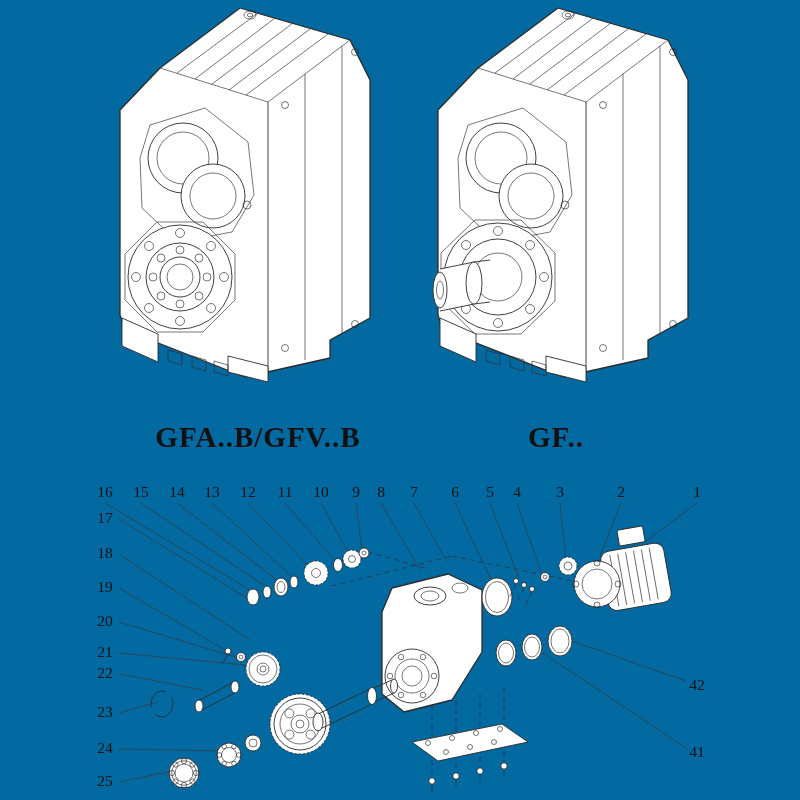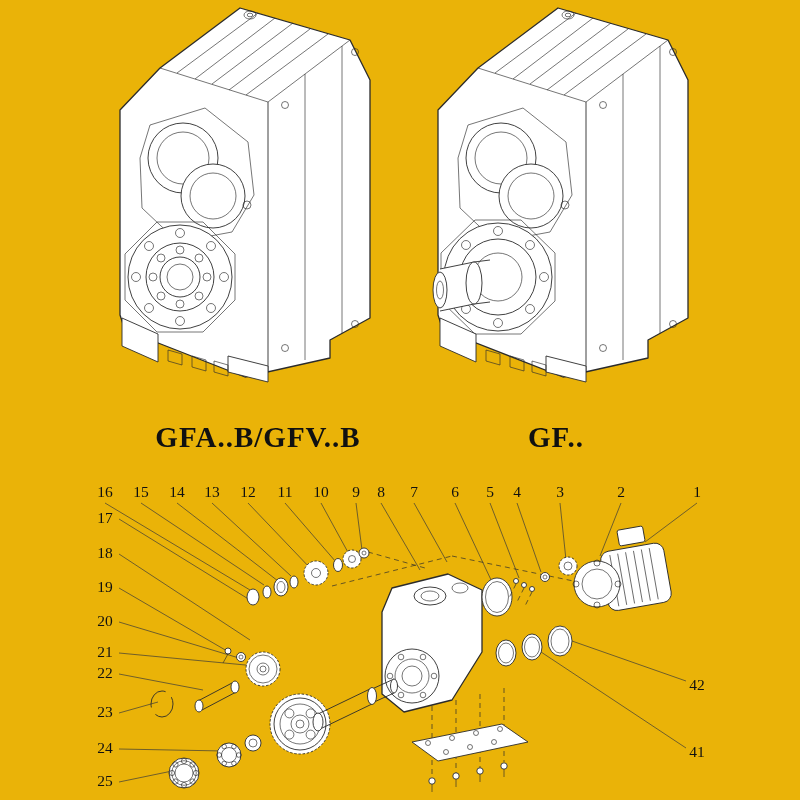--- a/index.html
+++ b/index.html
@@ -1,16 +1,16 @@
 <!DOCTYPE html>
 <html><head>
 <meta charset="utf-8">
 <style>
   html,body{margin:0;padding:0;background:#ffffff;}
-  .canvas{width:800px;height:800px;background:#eab308;position:relative;overflow:hidden;
+  .canvas{width:800px;height:800px;background:#0369a1;position:relative;overflow:hidden;
           font-family:"Liberation Serif", serif;}
   svg{display:block;}
   .ol{fill:#ffffff;stroke:#2b2b2b;stroke-width:1.3;stroke-linejoin:round;}
   .ln{fill:none;stroke:#2b2b2b;stroke-width:0.9;}
   .fw{fill:#ffffff;stroke:#2b2b2b;stroke-width:0.9;}
   .thin{stroke-width:0.65;}
   .dash{stroke-dasharray:5 4;stroke-width:0.7;}
   .teeth{stroke-dasharray:2.4 1.8;}
   .leader{fill:none;stroke:#3a3a3a;stroke-width:0.7;}
   text{fill:#111111;}

